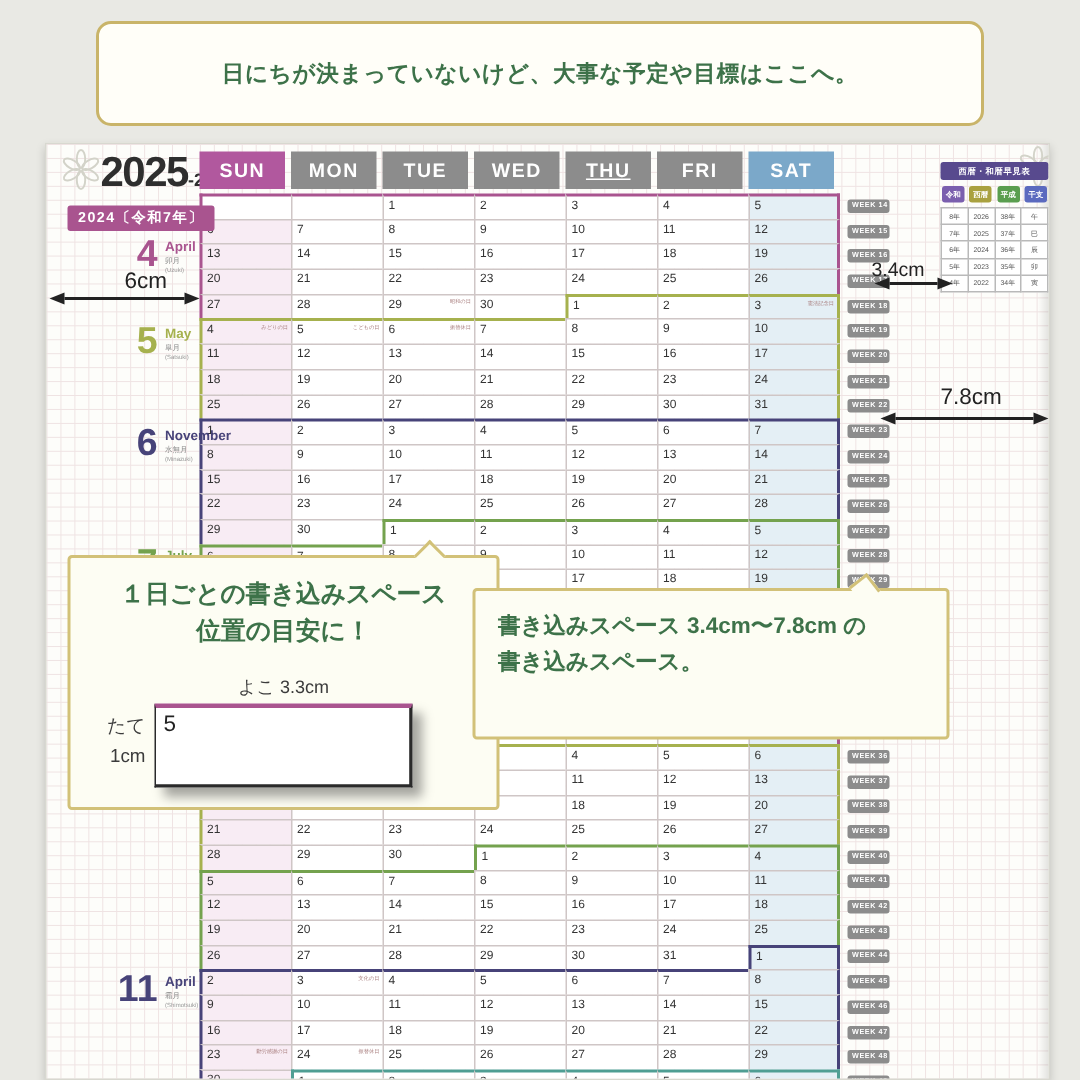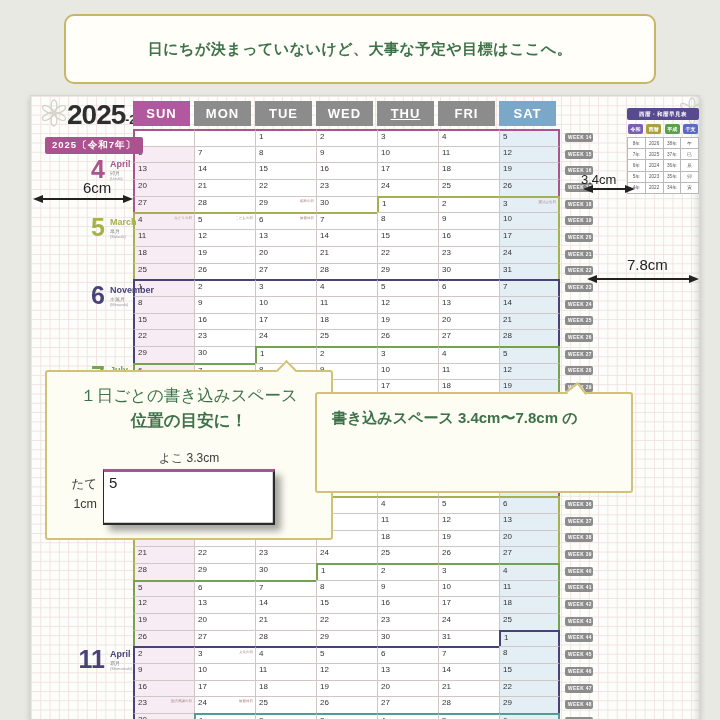--- a/index.html
+++ b/index.html
@@ -66,21 +66,21 @@
     padding:2px 0; border-radius:2px; }
   .qt table { border-collapse:collapse; width:100%; background:#fff; }
   .qt td { border:0.6px solid #b9b9b9; font-size:4.6px; color:#555; text-align:center;
     padding:2.6px 0; width:25%; }
 
   
   .co { position:absolute; background:#fdfdf3; border:2px solid #d2c178; border-radius:3px; z-index:5; }
   .tail { position:absolute; width:15px; height:15px; background:#fdfdf3;
     border-left:2px solid #d2c178; border-top:2px solid #d2c178; transform:rotate(45deg); }
   .co-left { left:45px; top:370px; width:288px; height:170px; text-align:center; }
-  .co-left .t1 { margin-top:13px; font-size:16.5px; font-weight:normal; color:#3d7249; }
+  .co-left .t1 { margin-top:13px; font-size:16.5px; font-weight:bold; color:#3d7249; }
   .co-left .t2 { font-size:16.5px; font-weight:bold; color:#3d7249; margin-top:3px; }
   .co-left .yoko { position:absolute; left:56px; width:172px; top:78px; font-size:12px; color:#3b3b3b; font-weight:500; }
   .co-left .tate { position:absolute; left:6px; top:102px; width:44px; font-size:12.5px;
     color:#3b3b3b; line-height:1.6; text-align:right; font-weight:500; }
   .sample { position:absolute; left:56px; top:97px; width:172px; height:56px; background:#fff;
     border:1.6px solid #2a2a2a; border-top:3.5px solid #a9548f;
     box-shadow:6px 6px 7px rgba(0,0,0,.35), inset -3px -3px 0 -1.8px #2a2a2a; }
   .sample .d { position:absolute; left:5px; top:2px; font-size:15px; color:#222; }
   .co-right { left:315px; top:392px; width:318px; height:101px; padding:12px 15px; }
   .co-right div { font-size:15px; font-weight:bold; color:#3d7249; line-height:1.6; }
@@ -114,21 +114,21 @@
         <ellipse cx="15" cy="8" rx="2.8" ry="6" transform="rotate(180 15 15)"></ellipse>
       <ellipse cx="15" cy="8" rx="2.8" ry="6" transform="rotate(240 15 15)"></ellipse>
         <ellipse cx="15" cy="8" rx="2.8" ry="6" transform="rotate(300 15 15)"></ellipse>
     </g>
   </svg>
 
   <div class="cal-title">
     <span class="y">2025</span><span class="y2">-2026</span>
   </div>
 
-  <div class="year-badge">2025〔令和7年〕</div>
+  <div class="year-badge">2024〔令和7年〕</div>
 
   <div class="dow-row" id="dowRow">
       <div class="dow" style="background: rgb(177, 88, 158);">SUN</div>
       <div class="dow" style="background: rgb(140, 140, 140);">MON</div>
       <div class="dow" style="background: rgb(140, 140, 140);">TUE</div>
       <div class="dow" style="background: rgb(140, 140, 140);">WED</div>
       <div class="dow" style="background: rgb(140, 140, 140); text-decoration: underline;">THU</div>
       <div class="dow" style="background: rgb(140, 140, 140);">FRI</div>
       <div class="dow" style="background: rgb(123, 168, 201);">SAT</div>
     </div>
@@ -499,21 +499,21 @@
         <div class="num" style="color:#a9548f">4</div>
         <div class="info">
           <div class="en" style="color:#a9548f">April</div>
           <div class="kj">卯月</div>
           <div class="rj">(Uzuki)</div>
         </div>
       </div>
       <div class="mlabel" style="top: 120px;">
         <div class="num" style="color:#a6b14e">5</div>
         <div class="info">
-          <div class="en" style="color:#a6b14e">March</div>
+          <div class="en" style="color:#a6b14e">May</div>
           <div class="kj">皐月</div>
           <div class="rj">(Satsuki)</div>
         </div>
       </div>
       <div class="mlabel" style="top: 188px;">
         <div class="num" style="color:#474379">6</div>
         <div class="info">
           <div class="en" style="color:#474379">November</div>
           <div class="kj">水無月</div>
           <div class="rj">(Minazuki)</div>
@@ -623,13 +623,14 @@
     <div>1cm</div>
   </div>
   <div class="sample">
     <div class="d">5</div>
   </div>
 </div>
 
 <div class="co co-right">
   <div class="tail" style="left:252px; top:-9.5px; transform:rotate(52deg);"></div>
   <div>書き込みスペース 3.4cm〜7.8cm の</div>
+  <div>書き込みスペース。</div>
 </div>
 
 </body></html>

